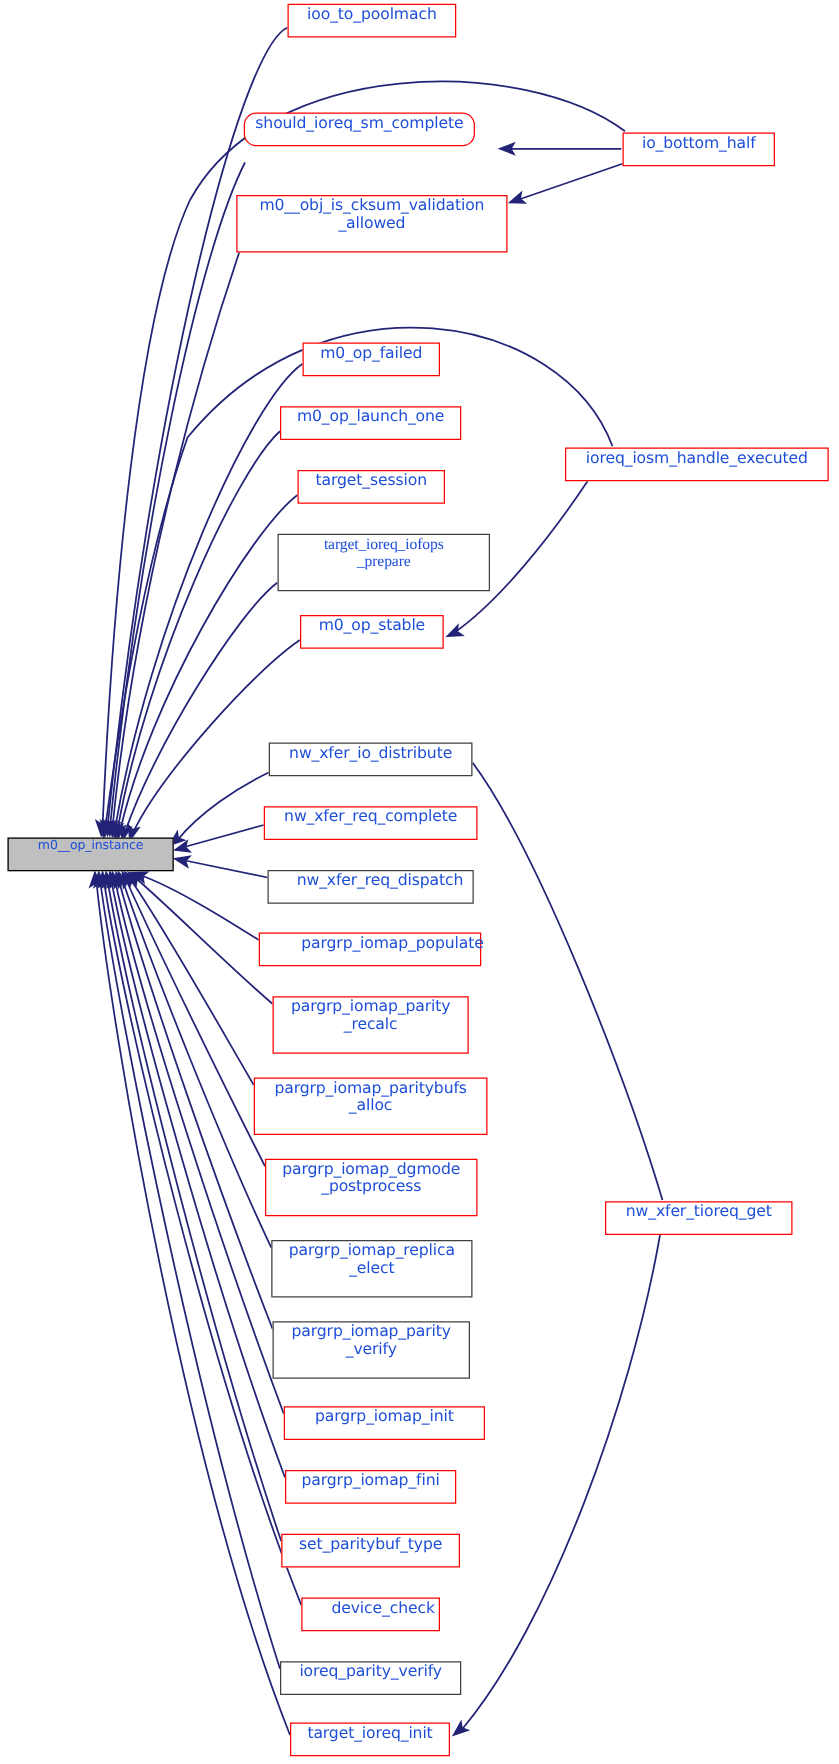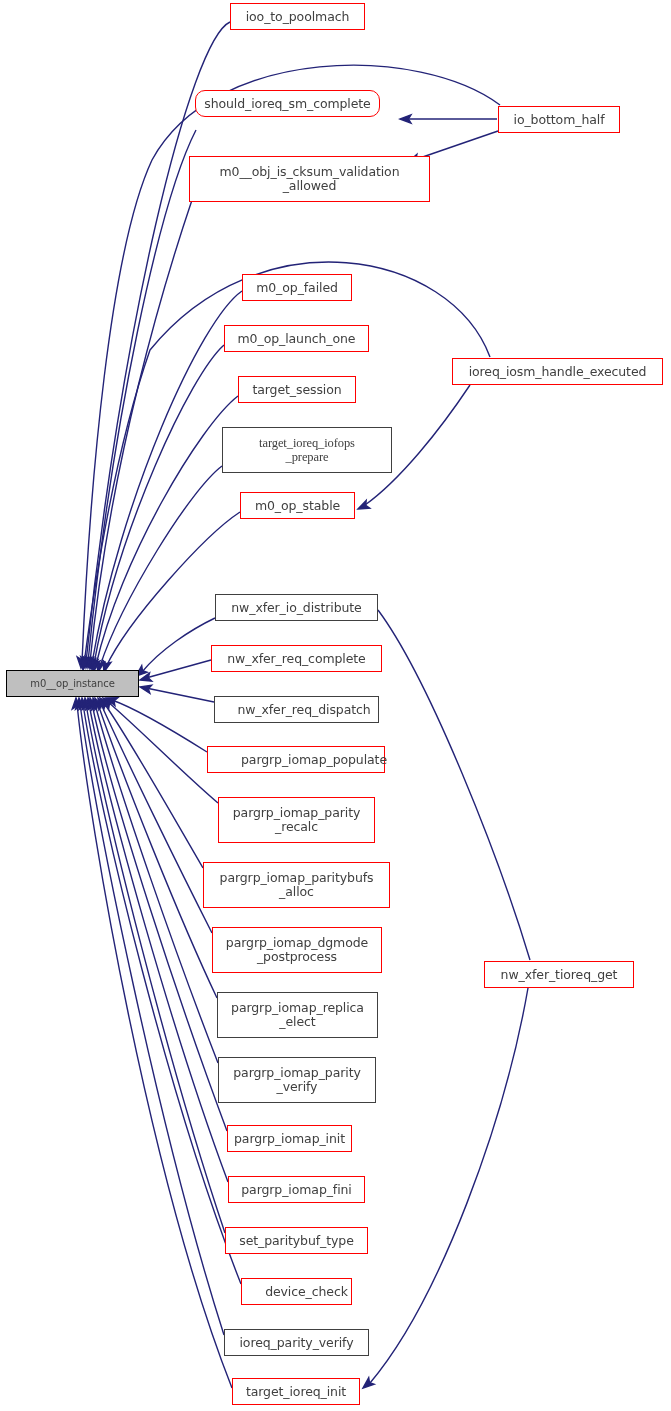--- a/index.html
+++ b/index.html
@@ -8,26 +8,26 @@
     width:671px;height:1411px;
     background:#ffffff;
     font-family:"DejaVu Sans", sans-serif;
     overflow:hidden;
   }
   #edges{position:absolute;left:0;top:0;width:671px;height:1411px;}
   .node{
     position:absolute;
     box-sizing:border-box;
     display:flex;
-    align-items:center;
+    align-items:flex-start;
     justify-content:center;
     text-align:center;
     font-size:12.5px;
     line-height:1.12;
-    color:#404040;
+    color:#1d4ed8;
     background:#ffffff;
     white-space:pre-line;
     letter-spacing:-0.1px;
     z-index:5;
   }
   .node.red{border:1.6px solid #ff0000;}
   .node.black{border:1.6px solid #404040;}
   .node.current{
     background:#bfbfbf;
     border:1.3px solid #000000;
@@ -104,21 +104,21 @@
         <path d="M0,0 L-11,-4.2 L-8.5,0 L-11,4.2 Z" transform="translate(76,698) rotate(268)" fill="#232377"></path>
         <path d="M530,960 C500,860 430,680 378,610" stroke="#232377" fill="none" stroke-width="1.4"></path>
         <path d="M528,988 C505,1120 440,1300 370,1383" stroke="#232377" fill="none" stroke-width="1.4"></path>
         <path d="M0,0 L-11,-4.2 L-8.5,0 L-11,4.2 Z" transform="translate(363,1388) rotate(140)" fill="#232377"></path>
       </g>
   </svg>
 
   <div id="node-layer">
       <div class="node red" style="left: 230px; top: 3px; width: 135px; height: 27px;"><span>ioo_to_poolmach</span></div>
       <div class="node red" style="left: 195px; top: 90px; width: 185px; height: 27px; border-radius: 10px;"><span>should_ioreq_sm_complete</span></div>
-      <div class="node red" style="left: 189px; top: 156px; width: 241px; height: 46px;"><span>m0__obj_is_cksum_validation
+      <div class="node red" style="left: 189px; top: 156px; width: 217px; height: 46px;"><span>m0__obj_is_cksum_validation
 _allowed</span></div>
       <div class="node red" style="left: 498px; top: 106px; width: 122px; height: 27px;"><span>io_bottom_half</span></div>
       <div class="node red" style="left: 242px; top: 274px; width: 110px; height: 27px;"><span>m0_op_failed</span></div>
       <div class="node red" style="left: 224px; top: 325px; width: 145px; height: 27px;"><span>m0_op_launch_one</span></div>
       <div class="node red" style="left: 238px; top: 376px; width: 118px; height: 27px;"><span>target_session</span></div>
       <div class="node black" style="left: 222px; top: 427px; width: 170px; height: 46px; font-family: Liberation Serif, serif;"><span>target_ioreq_iofops
 _prepare</span></div>
       <div class="node red" style="left: 240px; top: 492px; width: 115px; height: 27px;"><span>m0_op_stable</span></div>
       <div class="node red" style="left: 452px; top: 358px; width: 211px; height: 27px;"><span>ioreq_iosm_handle_executed</span></div>
       <div class="node black" style="left: 215px; top: 594px; width: 163px; height: 27px;"><span>nw_xfer_io_distribute</span></div>
@@ -128,21 +128,21 @@
       <div class="node red" style="left: 218px; top: 797px; width: 157px; height: 46px;"><span>pargrp_iomap_parity
 _recalc</span></div>
       <div class="node red" style="left: 203px; top: 862px; width: 187px; height: 46px;"><span>pargrp_iomap_paritybufs
 _alloc</span></div>
       <div class="node red" style="left: 212px; top: 927px; width: 170px; height: 46px;"><span>pargrp_iomap_dgmode
 _postprocess</span></div>
       <div class="node black" style="left: 217px; top: 992px; width: 161px; height: 46px;"><span>pargrp_iomap_replica
 _elect</span></div>
       <div class="node black" style="left: 218px; top: 1057px; width: 158px; height: 46px;"><span>pargrp_iomap_parity
 _verify</span></div>
-      <div class="node red" style="left: 227px; top: 1125px; width: 125px; height: 27px;"><span>pargrp_iomap_init</span></div>
+      <div class="node red" style="left: 227px; top: 1125px; width: 161px; height: 27px;"><span>pargrp_iomap_init</span></div>
       <div class="node red" style="left: 228px; top: 1176px; width: 137px; height: 27px;"><span>pargrp_iomap_fini</span></div>
       <div class="node red" style="left: 225px; top: 1227px; width: 143px; height: 27px;"><span>set_paritybuf_type</span></div>
       <div class="node red" style="left: 241px; top: 1278px; width: 111px; height: 27px; padding-left: 20px;"><span>device_check</span></div>
       <div class="node black" style="left: 224px; top: 1329px; width: 145px; height: 27px;"><span>ioreq_parity_verify</span></div>
       <div class="node red" style="left: 232px; top: 1378px; width: 128px; height: 27px;"><span>target_ioreq_init</span></div>
       <div class="node red" style="left: 484px; top: 961px; width: 150px; height: 27px;"><span>nw_xfer_tioreq_get</span></div>
       <div class="node current" style="left: 6px; top: 670px; width: 133px; height: 27px;"><span>m0__op_instance</span></div>
     </div>
 
 </div>

